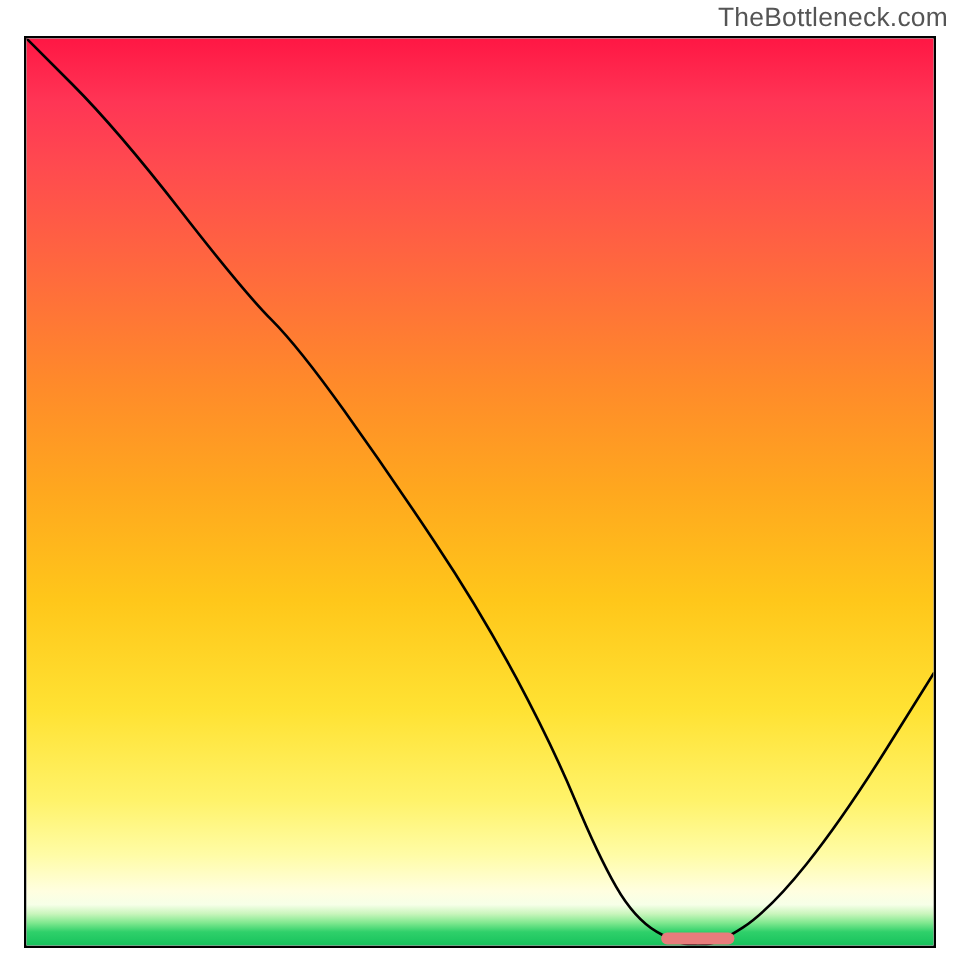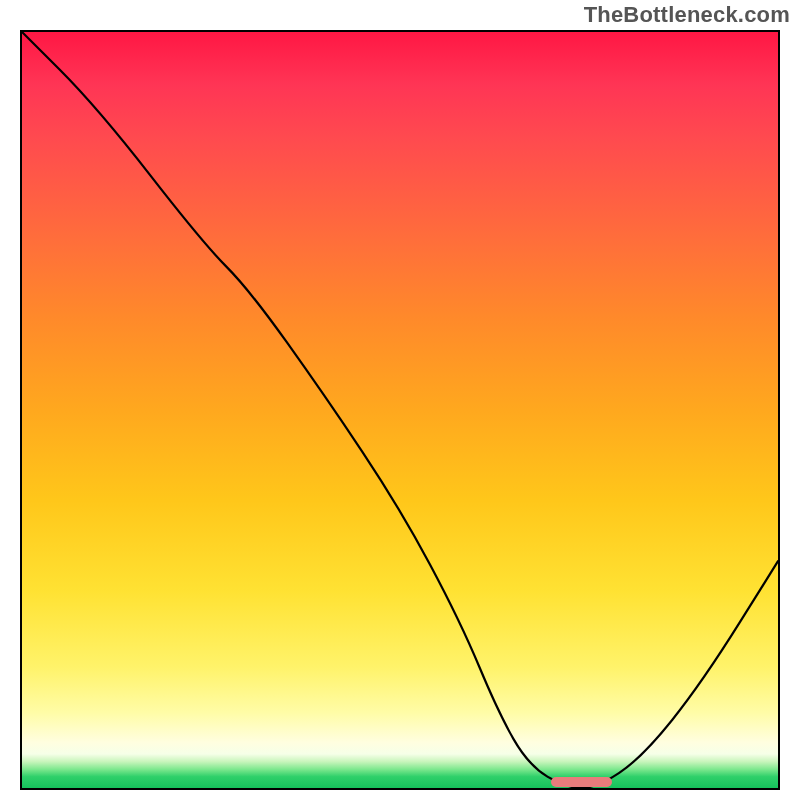--- a/index.html
+++ b/index.html
@@ -14,21 +14,21 @@
   .stage {
     position: relative;
     width: 800px;
     height: 800px;
   }
   .watermark {
     position: absolute;
     top: 2px;
     right: 10px;
     font-size: 22px;
-    font-weight: 700;
+    font-weight: 400;
     color: #555;
     letter-spacing: 0.2px;
     text-shadow: 0 1px 0 rgba(255,255,255,0.4);
     user-select: none;
   }
   .plot {
     position: absolute;
     left: 20px;
     top: 30px;
     width: 760px;

